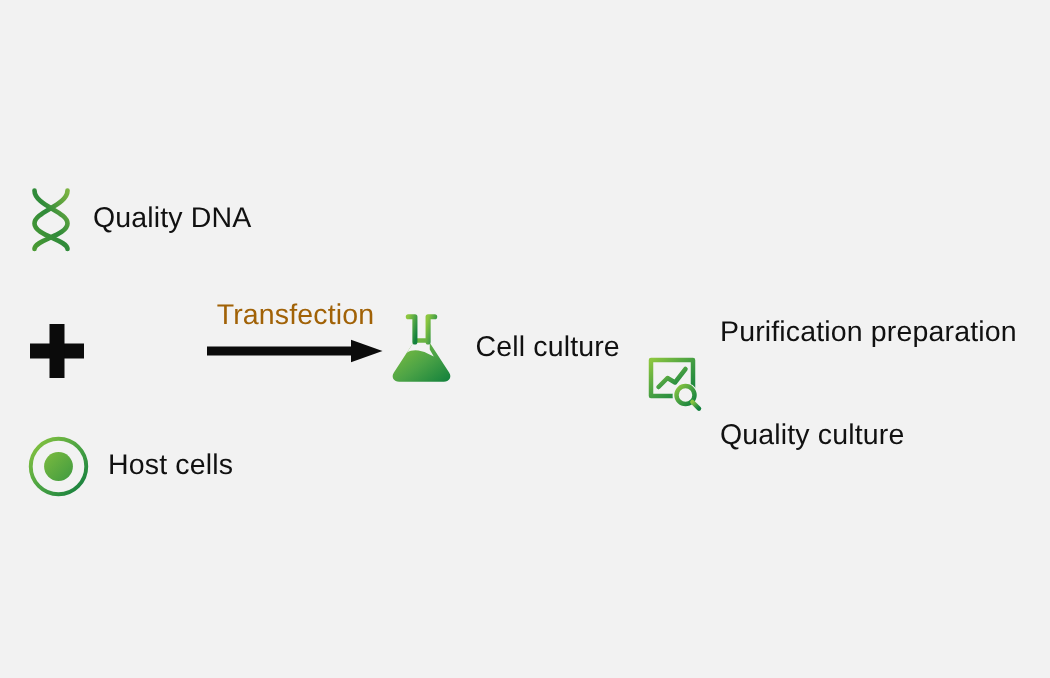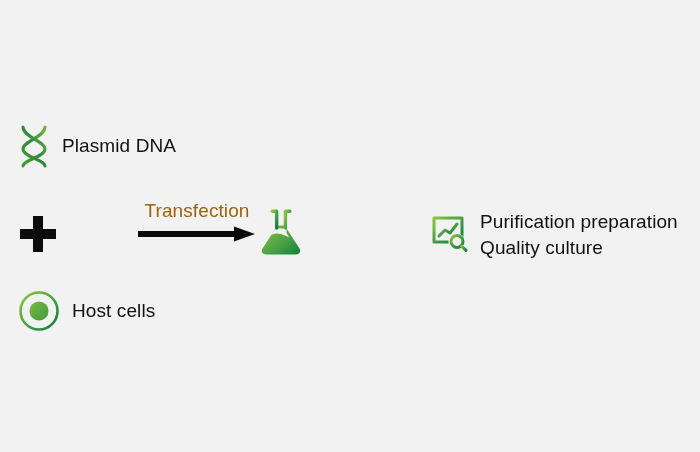--- a/index.html
+++ b/index.html
@@ -102,20 +102,21 @@
   #analysis-node {
     left: 431px;
     top: 209px;
     align-items: center;
   }
   #analysis-text {
     margin-left: 11px;
     display: flex;
     flex-direction: column;
     justify-content: center;
+    gap: 43px;
   }
   #analysis-text .label {
     line-height: 26px;
   }
 
   
   #hostcells-node {
     left: 17px;
     top: 289px;
     justify-content: space-between;
@@ -145,21 +146,21 @@
         </g>
         <g stroke="url(#gradDna)" stroke-width="2.5" stroke-linecap="round">
 
           <line x1="8" y1="5" x2="28" y2="5"></line>
           <line x1="11.5" y1="11" x2="25" y2="11"></line>
           <line x1="11.5" y1="34" x2="25" y2="34"></line>
           <line x1="8" y1="40" x2="28" y2="40"></line>
         </g>
       </svg>
     </span>
-    <span class="label">Plasmid DNA</span>
+    <span class="label">Quality DNA</span>
   </div>
 
   <div class="node" id="plus-node">
     <span class="plus-glyph"></span>
   </div>
 
   <div id="transfection-group">
     <span id="transfection-label" class="label">Transfection</span>
     <span class="arrow-wrap">
       <svg width="118" height="18" viewBox="0 0 118 18">
@@ -183,20 +184,21 @@
         <path d="M17.5 20.5 L4.5 40.5 C2.6 43.4 4.6 46.5 8.1 46.5 L37.9 46.5 C41.4 46.5 43.4 43.4 41.5 40.5 L28.5 20.5 L28.5 17.5 L17.5 17.5 Z" fill="url(#gradFlask)"></path>
 
         <path d="M17.5 20.5 L13.2 27.2 C17.5 24.4 22.5 25.6 27.0 27.6 L31.2 29.6 L28.5 25.0 L28.5 20.5 Z" fill="#f2f2f2"></path>
 
         <g fill="none" stroke="url(#gradFlask)" stroke-width="3.4" stroke-linecap="round" stroke-linejoin="round">
           <path d="M14.2 3.2 L18.6 3.2 L18.6 20.0"></path>
           <path d="M31.8 3.2 L27.4 3.2 L27.4 20.0"></path>
         </g>
       </svg>
     </span>
+    <span class="label">Cell culture</span>
   </div>
 
   <div class="node" id="analysis-node">
     <span class="icon">
       <svg width="38" height="40" viewBox="0 0 38 40">
         <defs>
           <linearGradient id="gradChart" x1="0" y1="0" x2="1" y2="1">
             <stop offset="0%" stop-color="#8cc63f"></stop>
             <stop offset="55%" stop-color="#3f9b42"></stop>
             <stop offset="100%" stop-color="#11803c"></stop>

